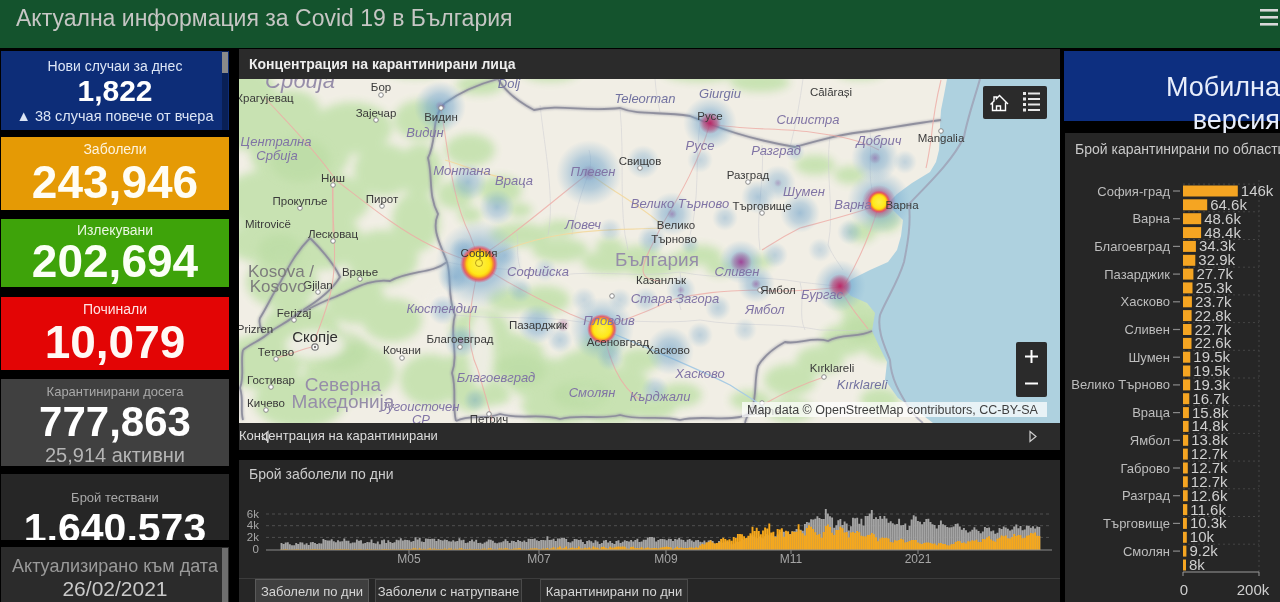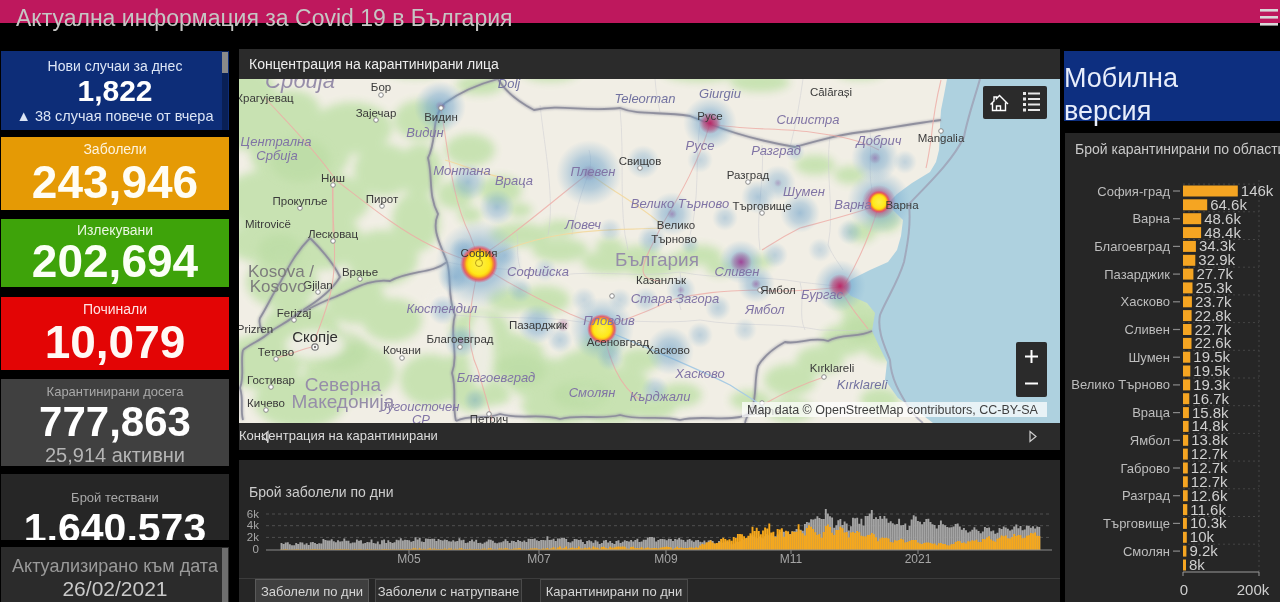--- a/index.html
+++ b/index.html
@@ -1,21 +1,21 @@
 <!DOCTYPE html>
 <html><head><meta charset="utf-8"><style>
 *{margin:0;padding:0;box-sizing:border-box}
 html,body{width:1280px;height:602px;background:#000;font-family:"Liberation Sans",sans-serif;overflow:hidden;position:relative}
 .abs{position:absolute}
-.hdr{left:0;top:0;width:1280px;height:23px;background:#be185d;color:#c6c6c4;font-size:23px;line-height:36px;padding-left:16px}
+.hdr{left:0;top:0;width:1280px;height:48px;background:#14532d;color:#c6c6c4;font-size:23px;line-height:36px;padding-left:16px}
 .card{left:1px;width:228px;text-align:center;color:#fff;overflow:hidden}
 .c-t{font-size:14px}
 .c-n{font-weight:700}
 .panel{background:#262626}
-.phead{color:#ededed;font-size:14px;font-weight:400;padding:8px 0 0 10px}
+.phead{color:#ededed;font-size:14px;font-weight:700;padding:8px 0 0 10px}
 .tab{position:absolute;top:0;height:24px;background:#2e2e2e;color:#d6d6d6;font-size:13px;line-height:23px;text-align:center;border:1px solid #4a4a4a;border-bottom:none}
 </style></head><body>
 <div class="abs hdr">Актуална информация за Covid 19 в България</div>
 <svg class="abs" style="left:1260px;top:9px" width="18" height="19">
     <g fill="#d8d8d8">
       <rect x="0" y="0" width="18" height="2.6"></rect>
       <rect x="0" y="7" width="18" height="2.6"></rect>
       <rect x="0" y="14" width="18" height="2.6"></rect>
     </g>
   </svg>
@@ -459,21 +459,21 @@
    <svg class="abs" style="left:21px;top:7px" width="10" height="13" viewBox="0 0 10 13">
         <path d="M8 1.5 L2 6.5 L8 11.5 Z" fill="none" stroke="#cfcfcf" stroke-width="1.2"></path>
       </svg>
    <svg class="abs" style="left:789px;top:7px" width="10" height="13" viewBox="0 0 10 13">
         <path d="M2 1.5 L8 6.5 L2 11.5 Z" fill="none" stroke="#cfcfcf" stroke-width="1.2"></path>
       </svg>
  </div>
 </div>
 
 <div class="abs panel" style="left:239px;top:460px;width:821px;height:142px">
- <div class="phead" style="font-weight:400;color:#cccccc;padding-top:24px">Брой заболели по дни</div>
+ <div class="phead" style="font-weight:400;color:#cccccc;padding-top:6px">Брой заболели по дни</div>
  <svg class="abs" style="left:0;top:0" width="821" height="142" viewBox="239 460 821 142">
 <g stroke="#4f4f4f" stroke-dasharray="3 3" stroke-width="1">
 <path d="M266 514 H1052"></path>
         <path d="M266 525.7 H1052"></path>
         <path d="M266 537.4 H1052"></path>
 </g>
 <g font-size="11.5" fill="#a6a6a6" text-anchor="end">
         <text x="259" y="518">6k</text>
         <text x="259" y="529">4k</text>
         <text x="259" y="541">2k</text>
@@ -496,21 +496,21 @@
         <text x="791" y="563">M11</text>
         <text x="918" y="563">2021</text>
       </g>
 </svg>
  <div class="abs" style="left:0;top:118px;width:821px;height:1px;background:#3c3c3c"></div>
  <div class="tab" style="left:16px;width:114px;background:#3f3f3f;border-color:#5a5a5a;top:119px">Заболели по дни</div>
  <div class="tab" style="left:136px;width:147px;top:119px">Заболели с натрупване</div>
  <div class="tab" style="left:301px;width:148px;top:119px">Карантинирани по дни</div>
 </div>
 
-<div class="abs" style="left:1064px;top:51px;width:216px;height:70px;background:#0d2f80;color:#e8eefb;text-align:left;font-size:27px;line-height:33px;padding-top:11px">Мобилна<br>версия</div>
+<div class="abs" style="left:1064px;top:51px;width:216px;height:70px;background:#0d2f80;color:#e8eefb;text-align:right;font-size:27px;line-height:33px;padding-top:20px">Мобилна<br>версия</div>
 <div class="abs panel" style="left:1065px;top:133px;width:215px;height:469px">
  <div class="phead" style="font-weight:400;color:#c9c9c9;white-space:nowrap">Брой карантинирани по области</div>
  <svg class="abs" style="left:0;top:0" width="215" height="469" viewBox="1065 133 215 469">
 <path d="M1259 180 V572" stroke="#454545" stroke-dasharray="2 3" stroke-width="1"></path>
 <path d="M1183 184.1 H1259" stroke="#454545" stroke-dasharray="2 3" stroke-width="1"></path>
       <path d="M1183 211.8 H1259" stroke="#454545" stroke-dasharray="2 3" stroke-width="1"></path>
       <path d="M1183 239.5 H1259" stroke="#454545" stroke-dasharray="2 3" stroke-width="1"></path>
       <path d="M1183 267.2 H1259" stroke="#454545" stroke-dasharray="2 3" stroke-width="1"></path>
       <path d="M1183 294.9 H1259" stroke="#454545" stroke-dasharray="2 3" stroke-width="1"></path>
       <path d="M1183 322.6 H1259" stroke="#454545" stroke-dasharray="2 3" stroke-width="1"></path>

